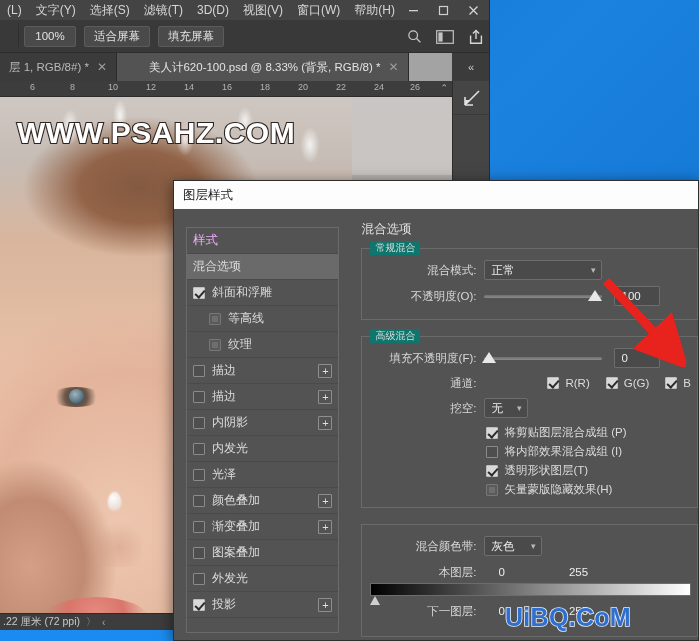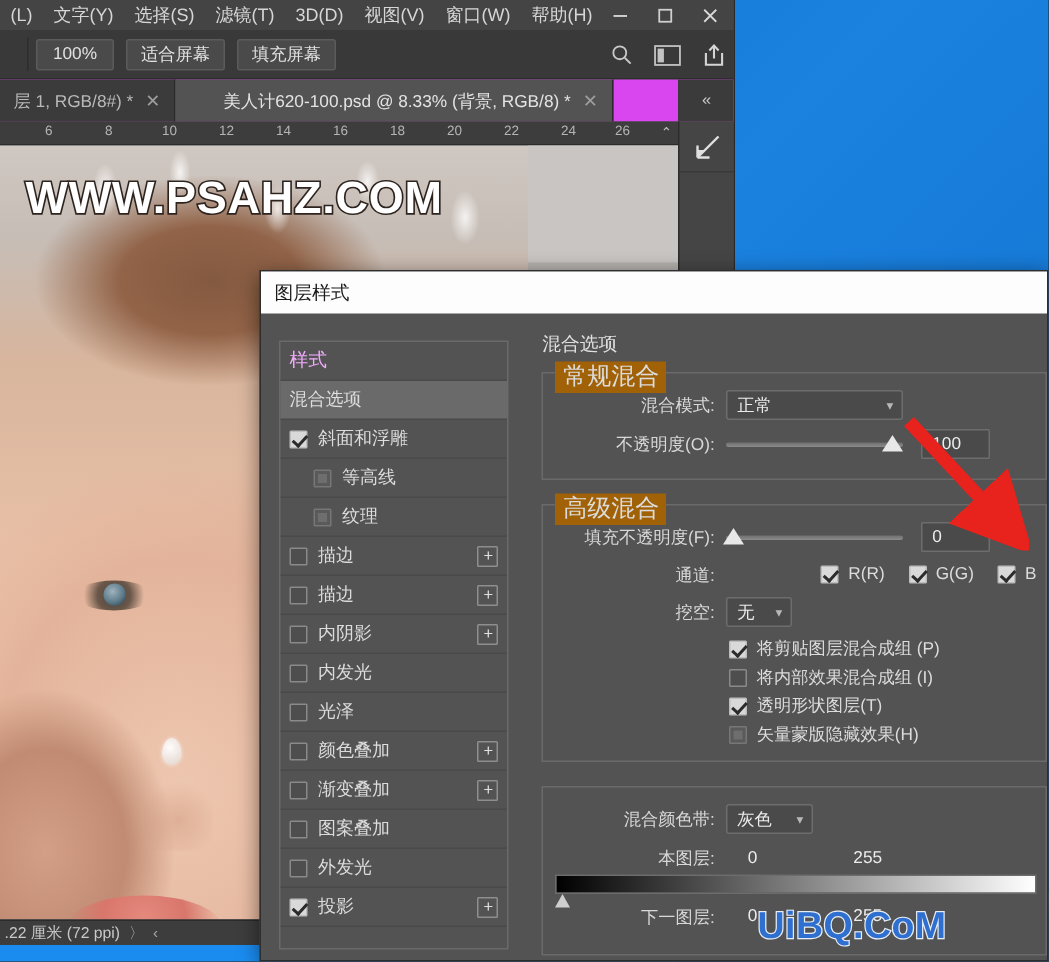--- a/index.html
+++ b/index.html
@@ -36,21 +36,21 @@
   .opt-sep{ width:1px; height:22px; background:#2d2d2d; margin:0 5px; }
   .opt-btn{ height:21px; min-width:52px; padding:0 9px; background:#4a4a4a;
      border:1px solid #5b5b5b; border-radius:2px; color:#e2e2e2; font-size:11.5px;
      display:flex; align-items:center; justify-content:center; margin-right:8px; }
   .opt-right{ position:absolute; right:6px; top:0; height:33px; display:flex;
      align-items:center; gap:14px; }
   .ic{ display:flex; align-items:center; justify-content:center; }
 
   
   .tabbar{ position:absolute; left:0; top:53px; width:490px; height:28px;
-     background:#d946ef; display:flex; align-items:stretch; }
+     background:#a3a3a3; display:flex; align-items:stretch; }
   .tab{ display:flex; align-items:center; padding:0 9px; font-size:11.5px;
      color:#b9b9b9; border-right:1px solid #2a2a2a; white-space:nowrap; }
   .tab.inactive{ background:#3b3b3b; }
   .tab.active{ background:#535353; color:#e3e3e3;padding-left:32px; }
   .tab-x{ margin-left:8px; font-size:12px; color:#9d9d9d; }
 
   
   .ruler{ position:absolute; left:0; top:81px; width:452px; height:16px;
      background:#3d3d3d; border-bottom:1px solid #2b2b2b; overflow:hidden; }
   .ruler-num{ position:absolute; top:1px; font-size:9px; color:#b5b5b5; }
@@ -148,22 +148,22 @@
   .plus{ position:absolute; right:6px; width:14px; height:14px; border:1px solid #8e8e8e;
      color:#e0e0e0; font-size:11px; line-height:12px; text-align:center; border-radius:1px; }
   .style-spacer{ height:14px; }
 
   
   .opts-col{ flex:1; padding:12px 0 0 8px; position:relative; color:#dcdcdc; }
   .group-title{ font-size:12.5px; color:#e0e0e0; margin-bottom:4px; }
   .fieldset{ border-top:1px solid #6a6a6a; border-left:1px solid #6a6a6a;
      border-right:1px solid #6a6a6a; border-bottom:1px solid #6a6a6a;
      margin:3px 0 8px 4px; padding:6px 6px 8px 6px; position:relative; }
-  .fs-legend{ position:absolute; top:-8px; left:8px; background:#a16207; padding:0 5px;
-     font-size:16px; color:#dcdcdc; }
+  .fs-legend{ position:absolute; top:-8px; left:8px; background:#0f766e; padding:0 5px;
+     font-size:10px; color:#dcdcdc; }
   .row{ display:flex; align-items:center; height:22px; margin-bottom:4px; }
   .lbl{ font-size:11.5px; color:#d8d8d8; text-align:right; white-space:nowrap; }
   .select{ height:20px; background:#4a4a4a; border:1px solid #6d6d6d; border-radius:2px;
      color:#eaeaea; font-size:11.5px; display:flex; align-items:center; padding:0 6px;
      justify-content:space-between; }
   .select .chev{ margin-left:10px; color:#b8b8b8; font-size:9px; }
   .slider{ position:relative; height:14px; display:flex; align-items:center; }
   .slider .track{ height:3px; background:linear-gradient(#6f6f6f,#8b8b8b); width:100%; border-radius:2px; }
   .knob{ position:absolute; top:1px; width:0;height:0; border-left:7px solid transparent;
      border-right:7px solid transparent; border-bottom:11px solid #e8e8e8; }

